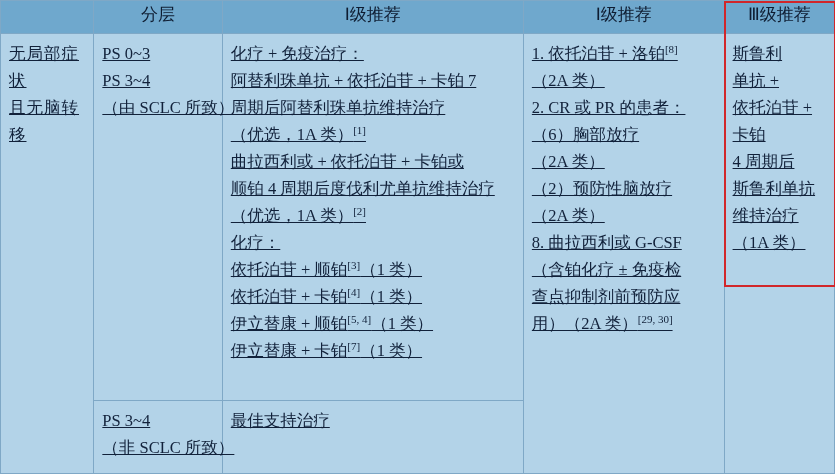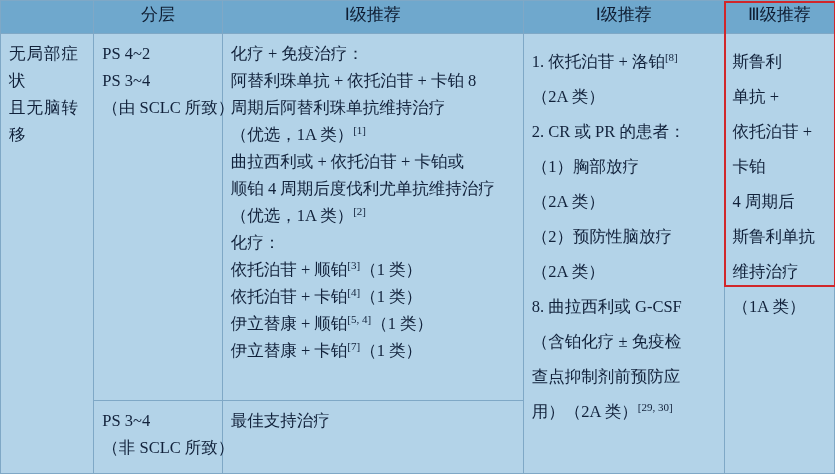--- a/index.html
+++ b/index.html
@@ -48,34 +48,34 @@
     height:26px;
     padding:3px 4px;
     line-height:22px;
   }
   .hdr td.blank{background:#6fa8cd;}
   .c1{width:93px;}
   .c2{width:128px;}
   .c3{width:300px;}
   .c4{width:200px;}
   .c5{width:110px;}
-  .line{display:block;white-space:nowrap;}
+  .line{display:block;white-space:nowrap;text-decoration:underline;}
   sup{font-size:11px;vertical-align:super;line-height:0;}
   
   .redbox{
     position:absolute;
     left:724px;
     top:1px;
     width:108px;
     height:282px;
     border:2px solid #d1262a;
     pointer-events:none;
   }
   .col1-cell .line{letter-spacing:1px;}
-  .narrow .line{letter-spacing:0px;margin-top:8px;}
+  .narrow .line{letter-spacing:0px;}
 </style>
 </head>
 <body>
 
 <div class="watermark">西 SCLC 治疗指南</div>
 
 <table class="tbl">
   <colgroup>
     <col class="c1">
       <col class="c2">
@@ -93,43 +93,43 @@
   </tr>
 
   <tr>
     <td rowspan="2" class="col1-cell">
       <span class="line">无局部症</span>
       <span class="line">状</span>
       <span class="line">且无脑转</span>
       <span class="line">移</span>
     </td>
     <td>
-      <span class="line">PS 4~2</span>
+      <span class="line">PS 0~3</span>
       <span class="line">PS 3~4</span>
       <span class="line">（由 SCLC 所致）</span>
     </td>
     <td>
       <span class="line">化疗 + 免疫治疗：</span>
-      <span class="line">阿替利珠单抗 + 依托泊苷 + 卡铂 8</span>
+      <span class="line">阿替利珠单抗 + 依托泊苷 + 卡铂 7</span>
       <span class="line">周期后阿替利珠单抗维持治疗</span>
       <span class="line">（优选，1A 类）<sup>[1]</sup></span>
       <span class="line">曲拉西利或 + 依托泊苷 + 卡铂或</span>
       <span class="line">顺铂 4 周期后度伐利尤单抗维持治疗</span>
       <span class="line">（优选，1A 类）<sup>[2]</sup></span>
       <span class="line">化疗：</span>
       <span class="line">依托泊苷 + 顺铂<sup>[3]</sup>（1 类）</span>
       <span class="line">依托泊苷 + 卡铂<sup>[4]</sup>（1 类）</span>
       <span class="line">伊立替康 + 顺铂<sup>[5, 4]</sup>（1 类）</span>
       <span class="line">伊立替康 + 卡铂<sup>[7]</sup>（1 类）</span>
     </td>
     <td rowspan="2" class="narrow">
       <span class="line">1. 依托泊苷 + 洛铂<sup>[8]</sup></span>
       <span class="line">（2A 类）</span>
       <span class="line">2. CR 或 PR 的患者：</span>
-      <span class="line">（1）胸部放疗</span>
+      <span class="line">（6）胸部放疗</span>
       <span class="line">（2A 类）</span>
       <span class="line">（2）预防性脑放疗</span>
       <span class="line">（2A 类）</span>
       <span class="line">8. 曲拉西利或 G-CSF</span>
       <span class="line">（含铂化疗 ± 免疫检</span>
       <span class="line">查点抑制剂前预防应</span>
       <span class="line">用）（2A 类）<sup>[29, 30]</sup></span>
     </td>
     <td rowspan="2" class="narrow">
       <span class="line">斯鲁利</span>

